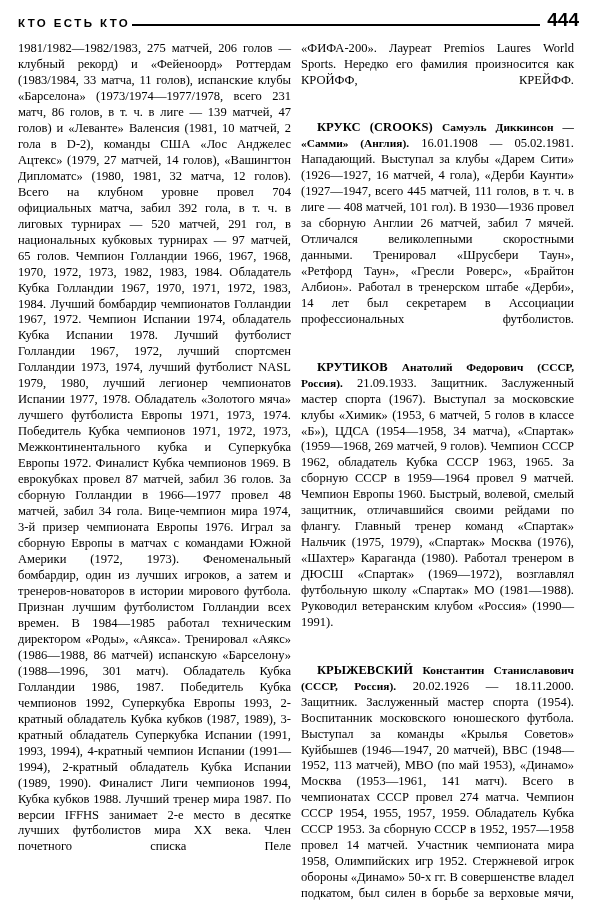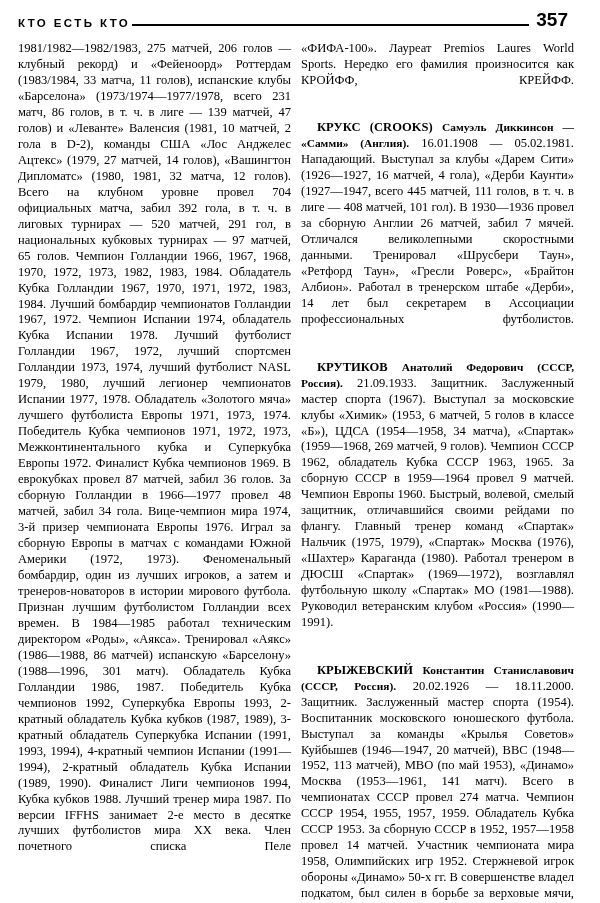--- a/index.html
+++ b/index.html
@@ -21,21 +21,21 @@
     position: relative;
     box-sizing: border-box;
     padding: 0;
   }
 
   
   .runhead {
     position: absolute;
     top: 10px;
     left: 18px;
-    right: 32px;
+    right: 21px;
     height: 24px;
     display: flex;
     align-items: baseline;
   }
   .runhead-title {
     font-family: "Liberation Sans", "DejaVu Sans", sans-serif;
     font-weight: bold;
     font-size: 11.5px;
     letter-spacing: 2.4px;
     white-space: nowrap;
@@ -104,32 +104,32 @@
   }
 </style>
 </head>
 <body>
 
 <div class="page">
 
   <div class="runhead">
     <div class="runhead-title">КТО ЕСТЬ КТО</div>
     <div class="runhead-rule"></div>
-    <div class="runhead-folio">357</div>
+    <div class="runhead-folio">444</div>
   </div>
 
   <div class="columns">
 
     <div class="col">
       <p class="entry cont-top">1981/1982—1982/1983, 275 матчей, 206 голов — клубный рекорд) и «Фейеноорд» Роттердам (1983/1984, 33 матча, 11 голов), испанские клубы «Барселона» (1973/1974—1977/1978, всего 231 матч, 86 голов, в т. ч. в лиге — 139 матчей, 47 голов) и «Леванте» Валенсия (1981, 10 матчей, 2 гола в D-2), команды США «Лос Анджелес Ацтекс» (1979, 27 матчей, 14 голов), «Вашингтон Дипломатс» (1980, 1981, 32 матча, 12 голов). Всего на клубном уровне провел 704 официальных матча, забил 392 гола, в т. ч. в лиговых турнирах — 520 матчей, 291 гол, в национальных кубковых турнирах — 97 матчей, 65 голов. Чемпион Голландии 1966, 1967, 1968, 1970, 1972, 1973, 1982, 1983, 1984. Обладатель Кубка Голландии 1967, 1970, 1971, 1972, 1983, 1984. Лучший бомбардир чемпионатов Голландии 1967, 1972. Чемпион Испании 1974, обладатель Кубка Испании 1978. Лучший футболист Голландии 1967, 1972, лучший спортсмен Голландии 1973, 1974, лучший футболист NASL 1979, 1980, лучший легионер чемпионатов Испании 1977, 1978. Обладатель «Золотого мяча» лучшего футболиста Европы 1971, 1973, 1974. Победитель Кубка чемпионов 1971, 1972, 1973, Межконтинентального кубка и Суперкубка Европы 1972. Финалист Кубка чемпионов 1969. В еврокубках провел 87 матчей, забил 36 голов. За сборную Голландии в 1966—1977 провел 48 матчей, забил 34 гола. Вице-чемпион мира 1974, 3-й призер чемпионата Европы 1976. Играл за сборную Европы в матчах с командами Южной Америки (1972, 1973). Феноменальный бомбардир, один из лучших игроков, а затем и тренеров-новаторов в истории мирового футбола. Признан лучшим футболистом Голландии всех времен. В 1984—1985 работал техническим директором «Роды», «Аякса». Тренировал «Аякс» (1986—1988, 86 матчей) испанскую «Барселону» (1988—1996, 301 матч). Обладатель Кубка Голландии 1986, 1987. Победитель Кубка чемпионов 1992, Суперкубка Европы 1993, 2-кратный обладатель Кубка кубков (1987, 1989), 3-кратный обладатель Суперкубка Испании (1991, 1993, 1994), 4-кратный чемпион Испании (1991—1994), 2-кратный обладатель Кубка Испании (1989, 1990). Финалист Лиги чемпионов 1994, Кубка кубков 1988. Лучший тренер мира 1987. По версии IFFHS занимает 2-е место в десятке лучших футболистов мира XX века. Член почетного списка Пеле</p>
     </div>
 
     <div class="col">
 
-      <p class="entry cont-top">«ФИФА-100». Лауреат Premios Laures World Sports. Нередко его фамилия произносится как КРОЙФФ, КРЕЙФФ.</p>
+      <p class="entry cont-top">«ФИФА-200». Лауреат Premios Laures World Sports. Нередко его фамилия произносится как КРОЙФФ, КРЕЙФФ.</p>
 
       <p class="entry indent">
         <span class="hw">КРУКС (CROOKS)</span><span>&nbsp;</span><span class="hw-sm">Самуэль Диккинсон — «Самми» (Англия).</span><span> 16.01.1908 — 05.02.1981. Нападающий. Выступал за клубы «Дарем Сити» (1926—1927, 16 матчей, 4 гола), «Дерби Каунти» (1927—1947, всего 445 матчей, 111 голов, в т. ч. в лиге — 408 матчей, 101 гол). В 1930—1936 провел за сборную Англии 26 матчей, забил 7 мячей. Отличался великолепными скоростными данными. Тренировал «Шрусбери Таун», «Ретфорд Таун», «Гресли Роверс», «Брайтон Албион». Работал в тренерском штабе «Дерби», 14 лет был секретарем в Ассоциации профессиональных футболистов.</span>
       </p>
 
       <p class="entry indent">
         <span class="hw">КРУТИКОВ</span><span>&nbsp;</span><span class="hw-sm">Анатолий Федорович (СССР, Россия).</span><span> 21.09.1933. Защитник. Заслуженный мастер спорта (1967). Выступал за московские клубы «Химик» (1953, 6 матчей, 5 голов в классе «Б»), ЦДСА (1954—1958, 34 матча), «Спартак» (1959—1968, 269 матчей, 9 голов). Чемпион СССР 1962, обладатель Кубка СССР 1963, 1965. За сборную СССР в 1959—1964 провел 9 матчей. Чемпион Европы 1960. Быстрый, волевой, смелый защитник, отличавшийся своими рейдами по флангу. Главный тренер команд «Спартак» Нальчик (1975, 1979), «Спартак» Москва (1976), «Шахтер» Караганда (1980). Работал тренером в ДЮСШ «Спартак» (1969—1972), возглавлял футбольную школу «Спартак» МО (1981—1988). Руководил ветеранским клубом «Россия» (1990—1991).</span>
       </p>
 
       <p class="entry indent">

